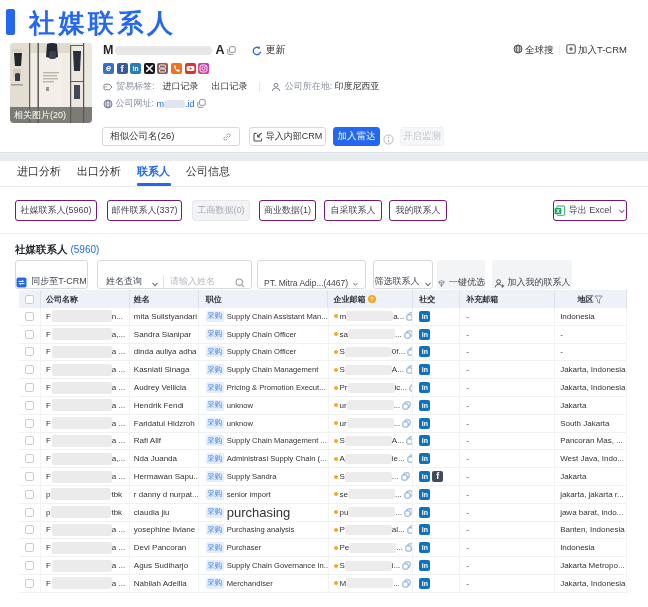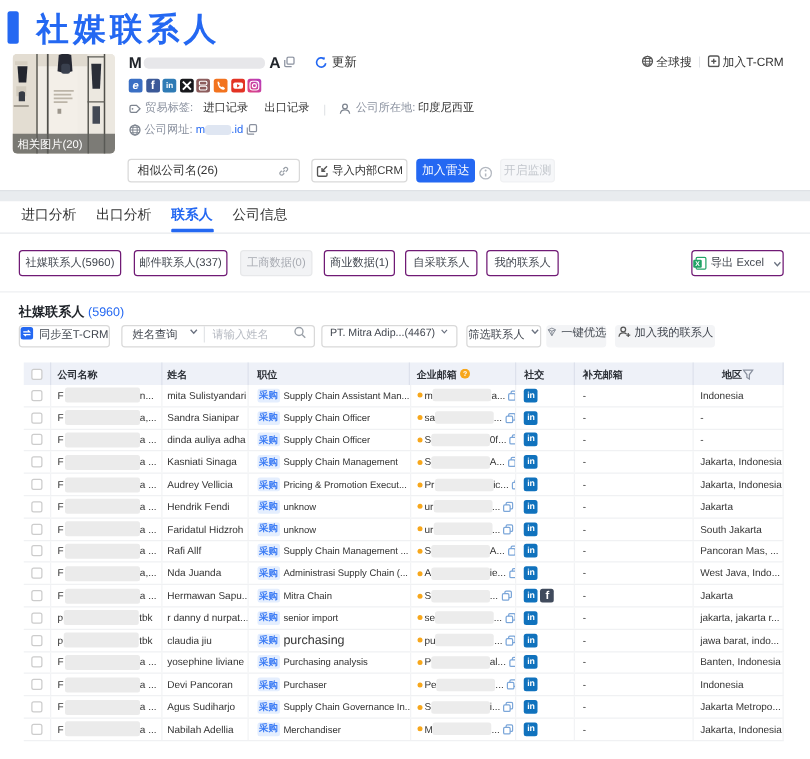--- a/index.html
+++ b/index.html
@@ -57,22 +57,22 @@
 .chip { position:absolute; top:200px; height:21px; border:1px solid #701a75; border-radius:3px;
   background:#fff; font-size:9px; color:#41464f; display:flex; align-items:center; justify-content:center; white-space:nowrap; }
 .chip.dis { background:#f2f3f5; border-color:#e7e8ea; color:#a8abb2; }
 #chipline { left:0; top:233px; width:648px; height:1px; background:#eef0f2; }
 
 
 #sect { left:15px; top:243px; font-size:10.5px; font-weight:bold; color:#1f2329; }
 #sect span { color:#2468f2; font-weight:normal; font-size:10px; }
 
 
-.tbi { position:absolute; top:260px; height:18px; border:1px solid #d9d9d9; border-radius:3px;
-  background:#fff; font-size:9px; color:#41464f; display:flex; align-items:flex-start; white-space:nowrap; }
+.tbi { position:absolute; top:260px; height:29px; border:1px solid #d9d9d9; border-radius:3px;
+  background:#fff; font-size:9px; color:#41464f; display:flex; align-items:flex-end; white-space:nowrap; }
 .tbg { border:none; background:#f3f4f6; }
 .ph { color:#b6bac2; }
 
 
 #tbl { left:19px; top:290px; width:608px; font-size:8px; color:#333; }
 .hrow { display:flex; height:18px; background:#eef1f8; align-items:center; color:#2b2f36; font-weight:bold; border-right:1px solid #dde1ec; }
 .hrow .c { border-right:1px solid #dde1ec; height:100%; display:flex; align-items:center; }
 .hrow .c:last-child { border-right:none; }
 .row { display:flex; height:17.8px; align-items:center; border-bottom:1px solid #f0f1f3; border-right:1px solid #f2f3f5; }
 .row .c { height:100%; display:flex; align-items:center; border-right:1px solid #f2f3f5; overflow:hidden; white-space:nowrap; }
@@ -81,21 +81,21 @@
 .c1 { width:89px; padding-left:5px; }
 .c2 { width:69px; padding-left:4px; }
 .c3 { width:130px; padding-left:7px; }
 .c4 { width:85px; padding-left:5px; }
 .c5 { width:47px; padding-left:6px; }
 .c6 { width:95px; padding-left:6px; }
 .c7 { width:71px; padding-left:5px; }
 .cb { width:9px; height:9px; border:1px solid #ccc; border-radius:2px; background:#fff; }
 .blurc { display:inline-block; width:60px; height:12px; background:#ebebeb; border-radius:2px; flex:none; }
 .blure { display:inline-block; width:47px; height:10px; background:#ececec; border-radius:2px; flex:none; }
-.tag { background:#e4eefe; color:#3c7cf5; font-size:7.5px; border-radius:2px; padding:0.5px 1.5px; margin-right:3px; flex:none;font-weight:bold; }
+.tag { background:#e4eefe; color:#3c7cf5; font-size:7.5px; border-radius:2px; padding:0.5px 1.5px; margin-right:3px; flex:none; }
 .dot { width:4px; height:4px; border-radius:50%; background:#f7a71c; margin-right:2px; flex:none; }
 .lin { width:11px; height:11px; background:#1072bd; border-radius:2px; color:#fff; font-size:7px;
   font-weight:bold; text-align:center; line-height:11px; flex:none; }
 .fbk { width:11px; height:11px; background:#404b5d; border-radius:2px; color:#fff; font-size:9px;
   font-weight:bold; text-align:center; line-height:11px; margin-left:2px; flex:none; }
 </style></head><body>
 <div id="page">
 
 <div class="abs" id="tbar"></div>
 <div class="abs" id="title">社媒联系人</div>
@@ -584,21 +584,21 @@
           <span class="cb"></span>
         </div>
         <div class="c c1">
           <span style="margin-right:1px">F</span>
           <span class="blurc"></span>
           <span>a ...</span>
         </div>
         <div class="c c2">Hermawan Sapu...</div>
         <div class="c c3">
           <span class="tag">采购</span>
-          <span style="font-size:7.6px">Mitra Chain</span>
+          <span style="font-size:7.6px">Supply Sandra</span>
         </div>
         <div class="c c4">
           <span class="dot"></span>
           <span>S</span>
           <span class="blure"></span>
           <span>...</span>
           <span style="margin-left:2px;display:flex">
             <svg width="9" height="9" viewBox="0 0 9 9" style="">
               <rect x="2.9" y="0.9" width="5.2" height="5.2" rx="1" fill="none" stroke="#7ba6d9" stroke-width="1"></rect>
               <rect x="0.9" y="2.9" width="5.2" height="5.2" rx="1" fill="#fff" stroke="#7ba6d9" stroke-width="1"></rect>
@@ -649,21 +649,21 @@
           <span class="cb"></span>
         </div>
         <div class="c c1">
           <span style="margin-right:1px">p</span>
           <span class="blurc"></span>
           <span>tbk</span>
         </div>
         <div class="c c2">claudia jiu</div>
         <div class="c c3">
           <span class="tag">采购</span>
-          <span style="font-size:10px">purchasing</span>
+          <span style="font-size:13px">purchasing</span>
         </div>
         <div class="c c4">
           <span class="dot"></span>
           <span>pu</span>
           <span class="blure"></span>
           <span>...</span>
           <span style="margin-left:2px;display:flex">
             <svg width="9" height="9" viewBox="0 0 9 9" style="">
               <rect x="2.9" y="0.9" width="5.2" height="5.2" rx="1" fill="none" stroke="#7ba6d9" stroke-width="1"></rect>
               <rect x="0.9" y="2.9" width="5.2" height="5.2" rx="1" fill="#fff" stroke="#7ba6d9" stroke-width="1"></rect>

